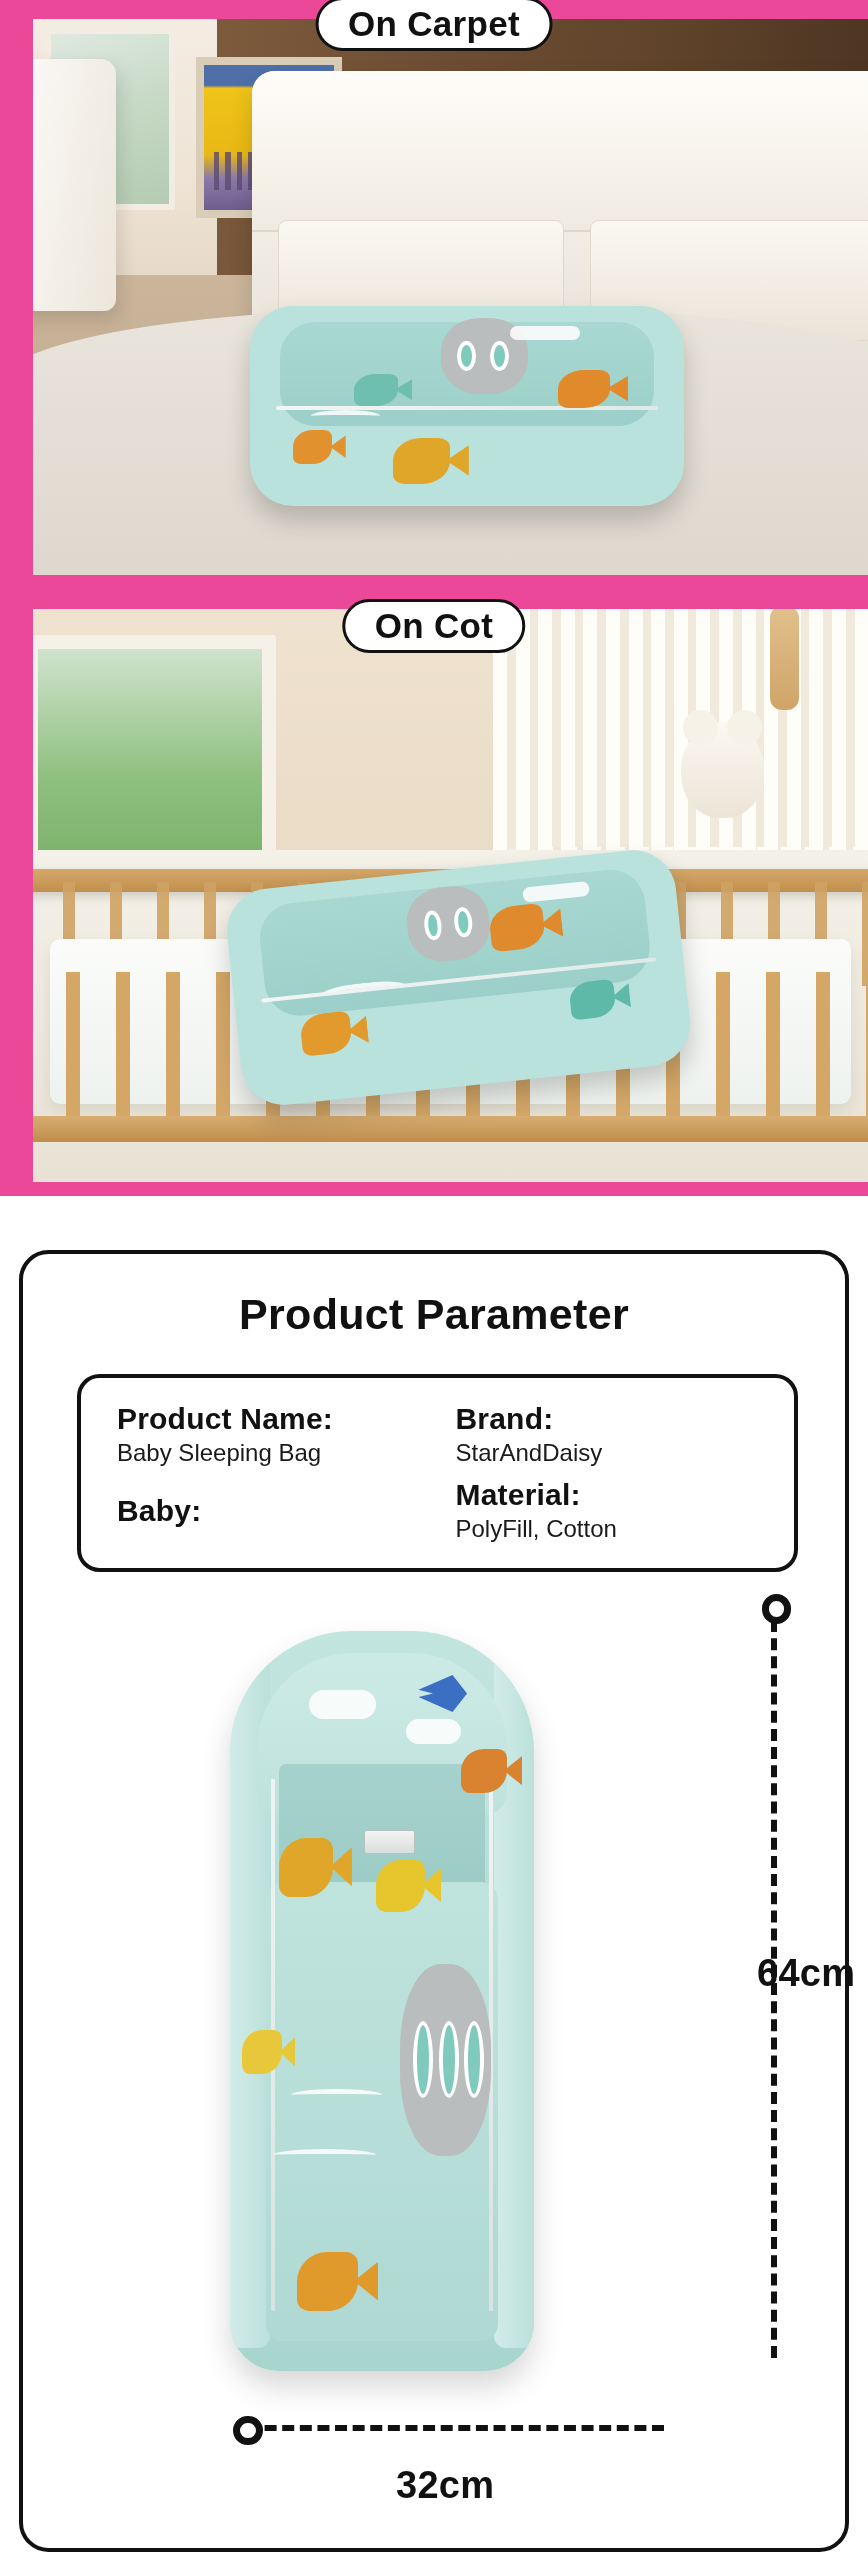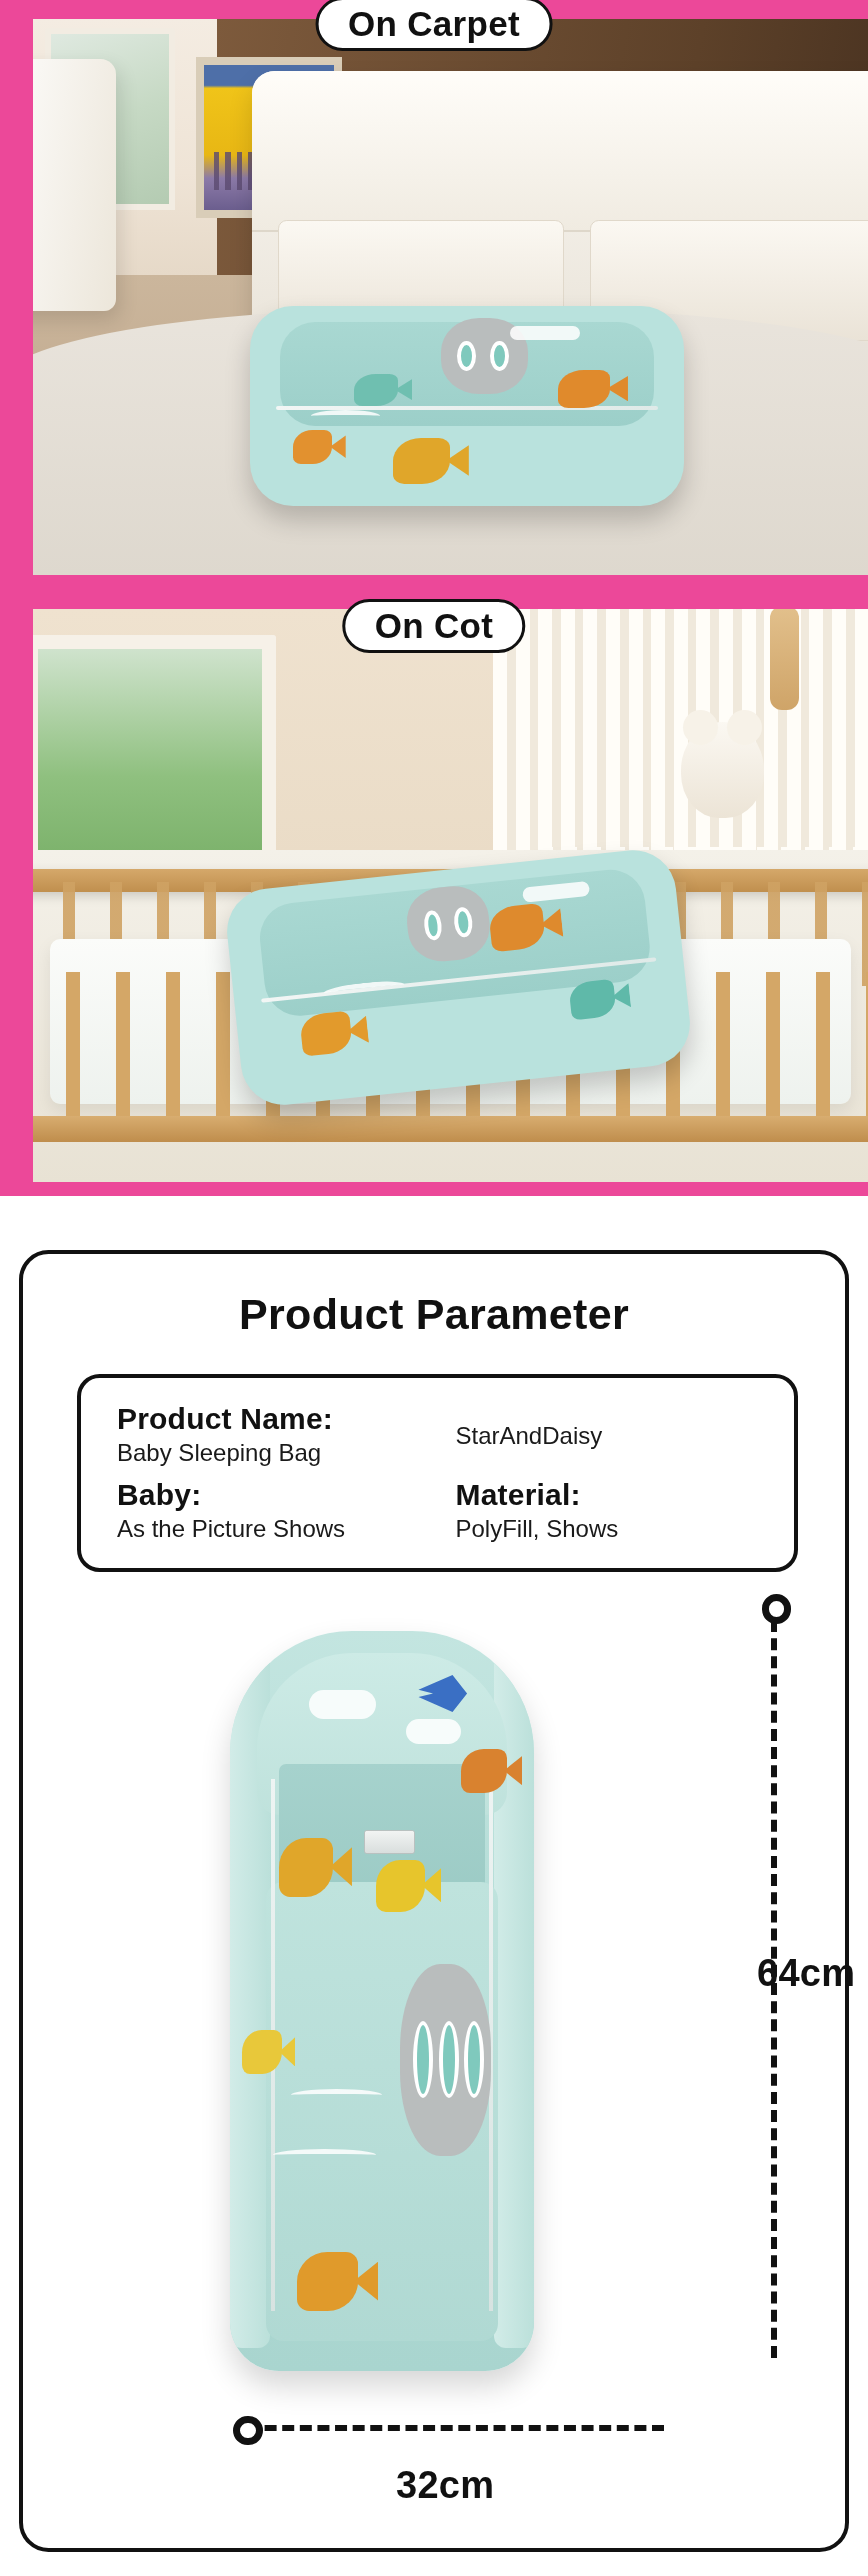--- a/index.html
+++ b/index.html
@@ -264,29 +264,29 @@
 
   <h2 class="param-title">Product Parameter</h2>
 
   <div class="param-box">
     <div class="param-grid">
       <div class="param-cell">
         <span class="param-label">Product Name:</span>
         <span class="param-value">Baby Sleeping Bag</span>
       </div>
       <div class="param-cell">
+        <span class="param-label">Brand:</span>
         <span class="param-value">StarAndDaisy</span>
       </div>
       <div class="param-cell">
         <span class="param-label">Baby:</span>
-        <span class="param-value">As the Picture Shows</span>
       </div>
       <div class="param-cell">
         <span class="param-label">Material:</span>
-        <span class="param-value">PolyFill, Shows</span>
+        <span class="param-value">PolyFill, Cotton</span>
       </div>
     </div>
   </div>
 
   <div class="dim-wrap">
 
     <div class="dim-product">
       <div class="dp-body">
         <div class="dp-rail-l"></div>
         <div class="dp-rail-r"></div>

